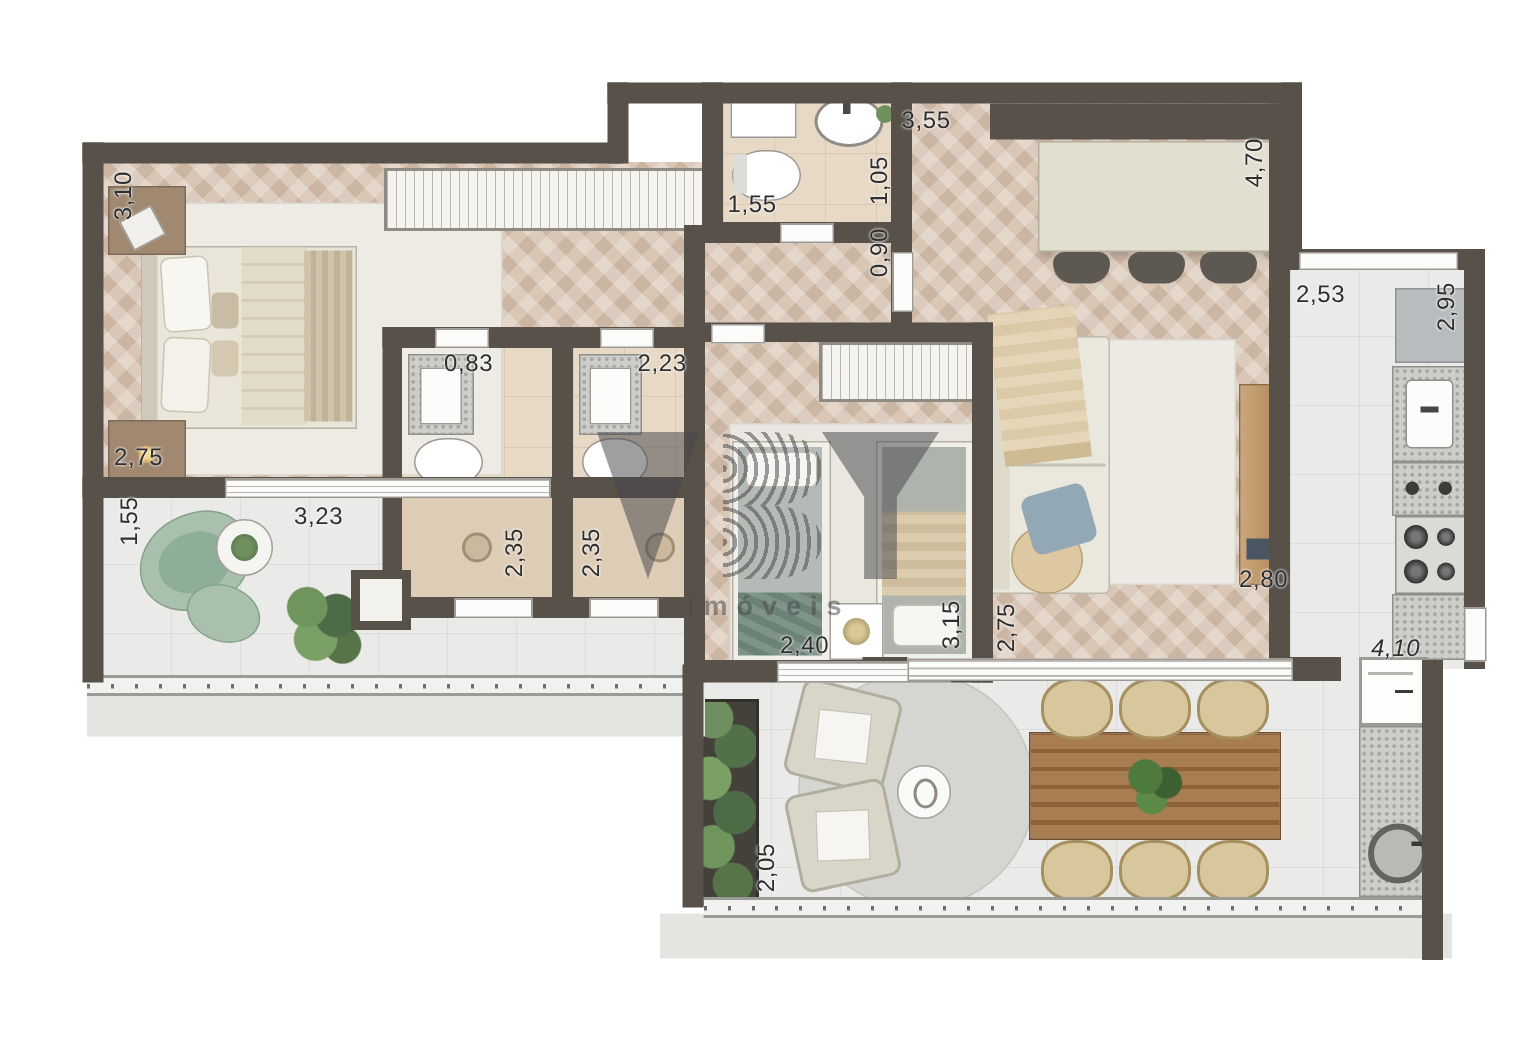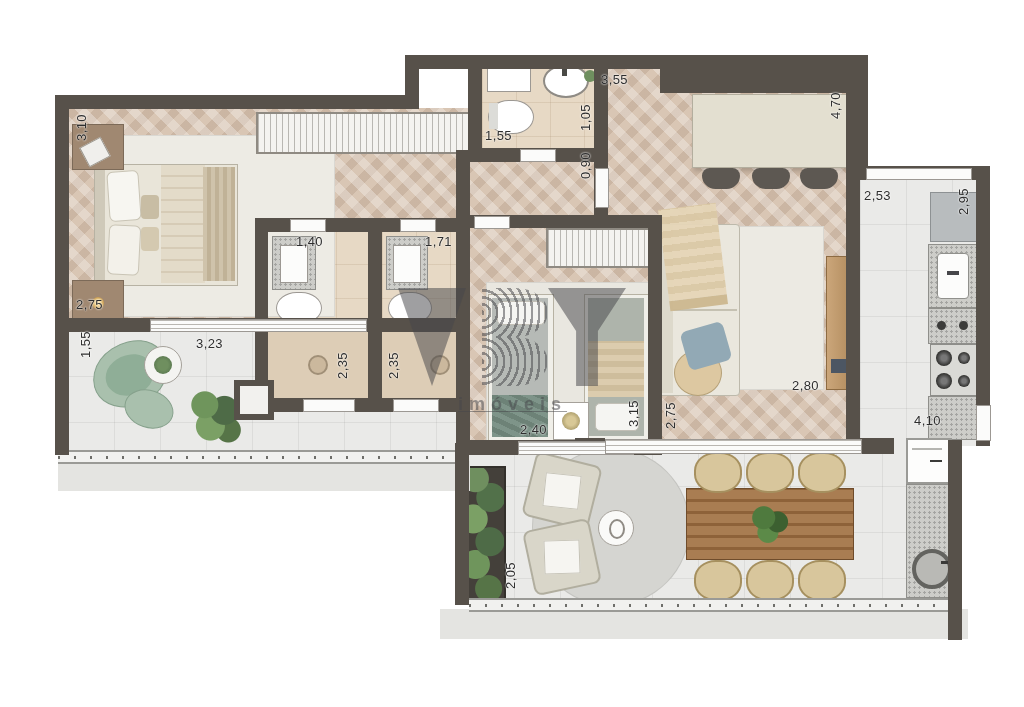--- a/index.html
+++ b/index.html
@@ -25,21 +25,21 @@
         background-image:repeating-linear-gradient(90deg,#b9b7b2 0 1px, transparent 1px 6px);}
   .speckle{position:absolute;background-color:#cdcdc9;z-index:6;border:1px solid #8f8f8b;
         background-image:radial-gradient(rgba(0,0,0,.20) 1px, transparent 1.4px);
         background-size:5px 5px;}
   .white-fit{position:absolute;background:#fbfbfa;border:1px solid #9c9893;z-index:12;}
   .furn{position:absolute;z-index:6;}
   .rug{position:absolute;background:#edebe4;border:1px solid rgba(0,0,0,.08);z-index:4;}
   .rail{position:absolute;z-index:8;background:#f1f1ef;border-top:2px solid #9a9a96;border-bottom:2px solid #9a9a96;
         background-image:repeating-linear-gradient(90deg,#6e6e6a 0 2px, transparent 2px 16px);background-position:0 50%;background-size:100% 3px;background-repeat:repeat-x;}
   .ledge{position:absolute;background:#e4e4e1;z-index:7;}
-  .dim{position:absolute;font-size:13px;color:#2e2e2e;z-index:40;letter-spacing:.4px;
+  .dim{position:absolute;font-size:16px;color:#2e2e2e;z-index:40;letter-spacing:.4px;
        text-shadow:0 0 2px rgba(255,255,255,.85),0 0 2px rgba(255,255,255,.85);white-space:nowrap;}
   .dim.v{writing-mode:vertical-rl;transform:rotate(180deg);}
   .wm{position:absolute;z-index:50;opacity:.52;}
   .wm-tri{background:#46464a;}
   .blobe{width:100%;height:49px;border-radius:0 100% 100% 0 / 0 100% 100% 0;
          background-image:repeating-radial-gradient(circle at 0 50%, #46464a 0 2.5px, transparent 2.5px 7px);}
   .stool{position:absolute;background:#5d5852;border-radius:8px 8px 14px 14px;z-index:6;width:38px;height:21px;}
   .chair{position:absolute;width:44px;height:37px;background:#d8c69c;border:2px solid #a6905f;border-radius:45% 45% 45% 45%;z-index:6;}
   .toilet{position:absolute;background:#ffffff;border:1px solid #9c9893;border-radius:45%/50%;z-index:7;}
 </style>
@@ -245,39 +245,39 @@
   <div class="chair" style="left:746px;top:452px;"></div>
   <div class="chair" style="left:798px;top:452px;"></div>
   <div class="chair" style="left:694px;top:560px;"></div>
   <div class="chair" style="left:746px;top:560px;"></div>
   <div class="chair" style="left:798px;top:560px;"></div>
 
   <div class="dim v" style="left:74px;top:114px;">3,10</div>
   <div class="dim" style="left:76px;top:297px;">2,75</div>
   <div class="dim v" style="left:78px;top:331px;">1,55</div>
   <div class="dim" style="left:196px;top:336px;">3,23</div>
-  <div class="dim" style="left:296px;top:234px;">1,40</div>
+  <div class="dim" style="left:296px;top:234px;">0,83</div>
   <div class="dim v" style="left:335px;top:352px;">2,35</div>
-  <div class="dim" style="left:425px;top:234px;">1,71</div>
+  <div class="dim" style="left:425px;top:234px;">2,23</div>
   <div class="dim v" style="left:386px;top:352px;">2,35</div>
   <div class="dim" style="left:485px;top:128px;">1,55</div>
   <div class="dim v" style="left:578px;top:104px;">1,05</div>
   <div class="dim v" style="left:578px;top:152px;">0,90</div>
   <div class="dim" style="left:601px;top:72px;">3,55</div>
   <div class="dim v" style="left:828px;top:92px;">4,70</div>
   <div class="dim" style="left:864px;top:188px;">2,53</div>
   <div class="dim v" style="left:956px;top:188px;">2,95</div>
-  <div class="dim" style="left:792px;top:378px;">2,80</div>
-  <div class="dim" style="left:914px;top:413px;">4,10</div>
+  <div class="dim" style="left:826px;top:378px;">2,80</div>
+  <div class="dim" style="left:914px;top:424px;font-style:italic;">4,10</div>
   <div class="dim" style="left:520px;top:422px;">2,40</div>
   <div class="dim v" style="left:626px;top:400px;">3,15</div>
   <div class="dim v" style="left:663px;top:402px;">2,75</div>
   <div class="dim v" style="left:503px;top:562px;">2,05</div>
 
   <div class="wm wm-tri" style="left:398px;top:288px;width:68px;height:98px;clip-path:polygon(0 0,100% 0,50% 100%);"></div>
   <div class="wm" style="left:482px;top:288px;width:66px;height:98px;">
     <div class="blobe"></div>
     <div class="blobe"></div>
   </div>
   <div class="wm wm-tri" style="left:548px;top:288px;width:78px;height:98px;clip-path:polygon(0 0,100% 0,64% 44%,64% 100%,36% 100%,36% 44%);"></div>
-  <div class="wm" style="left:458px;top:394px;font-size:18px;font-weight:bold;letter-spacing:6px;color:#46464a;text-decoration:underline;">imóveis</div>
+  <div class="wm" style="left:458px;top:394px;font-size:18px;font-weight:bold;letter-spacing:6px;color:#46464a;">imóveis</div>
 
 </div>
 
 </body></html>

